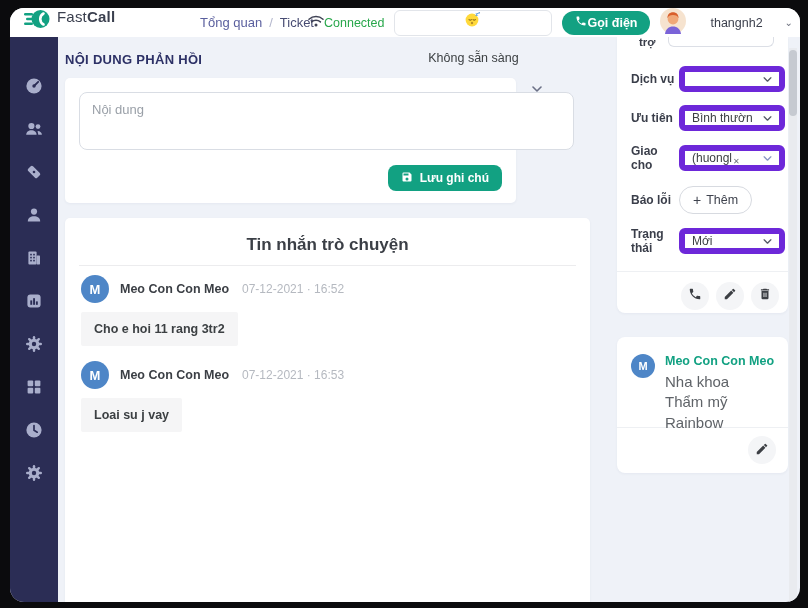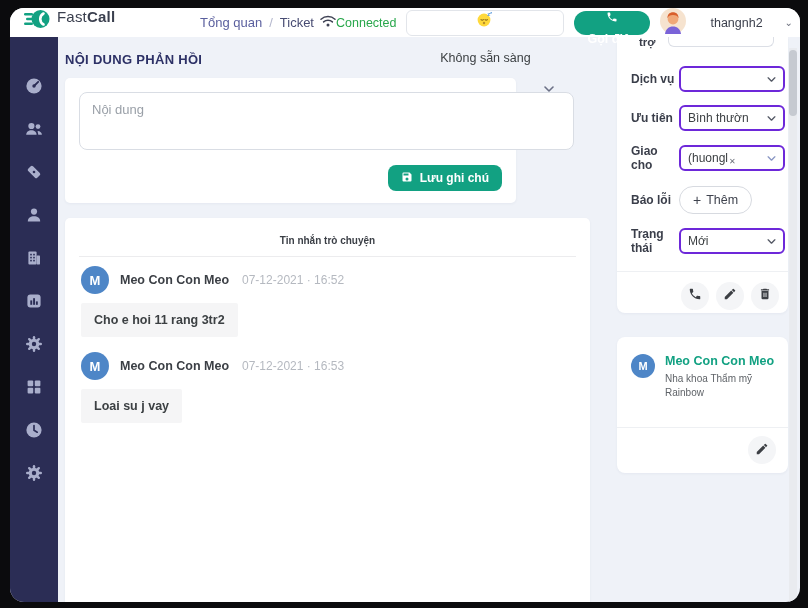--- a/index.html
+++ b/index.html
@@ -15,81 +15,81 @@
   .breadcrumb{position:absolute;left:190px;top:0;height:29px;display:flex;align-items:center;
     gap:7px;font-size:13px;}
   .bc-main{color:#5a5f9e;}
   .bc-sep{color:#b3b6cc;}
   .bc-current{color:#474b72;}
   .header-right{position:absolute;right:7px;top:0;height:29px;display:flex;align-items:center;gap:10px;}
   .connected{display:flex;align-items:center;font-size:12.5px;font-weight:normal;color:#28a74b;}
   .status-select{display:flex;align-items:center;gap:21px;height:24px;padding:0 9px;border:1px solid #e2e5ea;
     border-radius:6px;background:#fff;font-size:12.5px;color:#3c4043;cursor:pointer;min-width:138px;flex-direction:column;}
   .status-select .chev{margin-left:auto;}
-  .call-btn{display:flex;align-items:center;gap:6px;height:24px;padding:0 13px;border:none;
+  .call-btn{display:flex;align-items:center;height:24px;padding:0 13px;border:none;
     border-radius:13px;background:#12a182;color:#fff;font-size:12.5px;font-weight:bold;cursor:pointer;
-    font-family:"Liberation Sans",sans-serif;flex-direction:column;}
+    font-family:"Liberation Sans",sans-serif;}
   .user-chip{display:flex;align-items:center;gap:24px;cursor:pointer;}
   .user-name{font-size:12.5px;color:#3b3f4c;}
   .user-chev{font-size:10px;color:#6b6f7d;margin-left:-2px;}
   
   .sidebar{position:absolute;top:29px;left:0;width:48px;bottom:0;background:#2b2d55;
     display:flex;flex-direction:column;align-items:center;padding-top:42px;gap:25px;box-sizing:border-box;}
   .side-item{width:18px;height:18px;display:flex;align-items:center;justify-content:center;cursor:pointer;}
   
   .section-title{position:absolute;left:55px;top:44px;font-size:13px;font-weight:bold;
     color:#2d3166;letter-spacing:.3px;}
   .card{position:absolute;background:#fff;border-radius:5px;box-shadow:0 1px 3px rgba(40,50,90,.05);}
   .card-feedback{left:55px;top:70px;width:451px;height:125px;}
   .note-area{position:absolute;left:14px;top:14px;width:495px;height:58px;border:1px solid #d9dde4;
     border-radius:8px;padding:9px 12px;font-size:13px;color:#3c4043;resize:none;box-sizing:border-box;
     font-family:"Liberation Sans",sans-serif;outline:none;}
   .note-area::placeholder{color:#9aa0a8;}
   .save-btn{position:absolute;right:14px;bottom:12px;height:26px;display:flex;align-items:center;gap:7px;
     padding:0 13px;border:none;border-radius:8px;background:#12a182;color:#fff;font-size:12px;
     font-weight:bold;cursor:pointer;font-family:"Liberation Sans",sans-serif;}
   .card-chat{left:55px;top:210px;width:525px;height:384px;border-radius:5px 5px 0 0;}
-  .chat-title{text-align:center;padding-top:17px;font-size:10px;font-weight:bold;color:#3b3f46;}
+  .chat-title{text-align:center;padding-top:17px;font-size:17px;font-weight:bold;color:#3b3f46;}
   .chat-divider{margin:10px 14px 0;border-top:1px solid #ececee;}
   .msg{padding:0 16px;}
   .msg-head{display:flex;align-items:center;gap:11px;margin-top:9px;}
   .msg-avatar{width:28px;height:28px;border-radius:50%;background:#4e86c7;color:#fff;font-size:13px;
     font-weight:bold;display:flex;align-items:center;justify-content:center;flex:none;}
   .msg-sender{font-size:12.5px;font-weight:bold;color:#3b3f45;}
   .msg-time{font-size:12px;color:#b5b9c0;margin-left:2px;}
   .bubble{display:inline-block;margin:9px 0 6px;background:#f5f5f6;border-radius:2px;
     padding:10px 13px;font-size:12.5px;font-weight:bold;color:#3c4043;}
   
   .card-form{left:607px;top:29px;width:171px;height:276px;border-radius:0 0 8px 8px;box-sizing:border-box;}
   .cut-row{position:relative;height:16px;margin:0 14px;}
   .cut-label{position:absolute;left:8px;top:-1px;font-size:11.5px;font-weight:bold;color:#3a3e4a;}
   .cut-select{position:absolute;right:0;top:-8px;width:106px;height:18px;border:1px solid #dcdfe6;
     border-top:none;border-radius:0 0 6px 6px;box-sizing:border-box;background:#fff;}
   .frow{display:flex;align-items:center;margin:13px 14px 0;}
   .flabel{width:48px;font-size:12px;font-weight:bold;color:#3a3e4a;line-height:1.2;flex:none;}
   .fslot{margin-left:auto;width:106px;display:flex;}
-  .fselect{width:106px;height:26px;border:2px solid #6d28d9;border-radius:6px;background:#fff;
+  .fselect{width:106px;height:26px;border:6px solid #6d28d9;border-radius:6px;background:#fff;
     display:flex;align-items:center;padding:0 7px;font-size:12px;color:#3c4043;box-sizing:border-box;cursor:pointer;}
   .fselect .chev{margin-left:auto;flex:none;}
   .fvalue{white-space:nowrap;overflow:hidden;}
   .clear-x{font-size:8px;color:#6b6f7a;margin:6px 0 0 1px;cursor:pointer;}
   .pill-btn{height:28px;display:flex;align-items:center;gap:5px;padding:0 13px;border:1px solid #d7dae0;
     border-radius:15px;background:#fff;font-size:12.5px;color:#3f434e;cursor:pointer;
     font-family:"Liberation Sans",sans-serif;}
   .pill-btn .plus{font-size:14px;line-height:1;color:#3f434e;}
   .actions-row{border-top:1px solid #eef0f3;margin-top:15px;padding:10px 9px 0;display:flex;
     justify-content:flex-end;gap:7px;}
   .icon-btn{width:28px;height:28px;border-radius:50%;background:#f4f5f7;border:none;display:flex;
     align-items:center;justify-content:center;cursor:pointer;}
   .card-contact{left:607px;top:329px;width:171px;height:136px;border-radius:8px;box-sizing:border-box;}
   .contact-body{display:flex;gap:10px;padding:17px 14px 0;height:57px;}
   .contact-avatar{width:24px;height:24px;border-radius:50%;background:#4e86c7;color:#fff;font-size:11px;
     font-weight:bold;display:flex;align-items:center;justify-content:center;flex:none;}
   .contact-name{font-size:12.5px;font-weight:bold;color:#12a182;}
-  .contact-org{font-size:10px;color:#5f6368;margin-top:4px;line-height:1.35;max-width:104px;}
+  .contact-org{font-size:15px;color:#5f6368;margin-top:4px;line-height:1.35;max-width:104px;}
   .contact-foot{border-top:1px solid #eef0f3;margin-top:16px;height:44px;display:flex;
     align-items:center;justify-content:flex-end;padding-right:12px;}
   
   .scroll-track{position:absolute;right:3px;top:40px;bottom:0;width:8px;background:#e9ebef;z-index:7;}
   .scroll-thumb{position:absolute;right:3px;top:42px;width:8px;height:66px;background:#c6cad1;
     border-radius:4px;z-index:8;cursor:pointer;}
   .chev svg{display:block;}
 </style>
 </head>
 <body>

